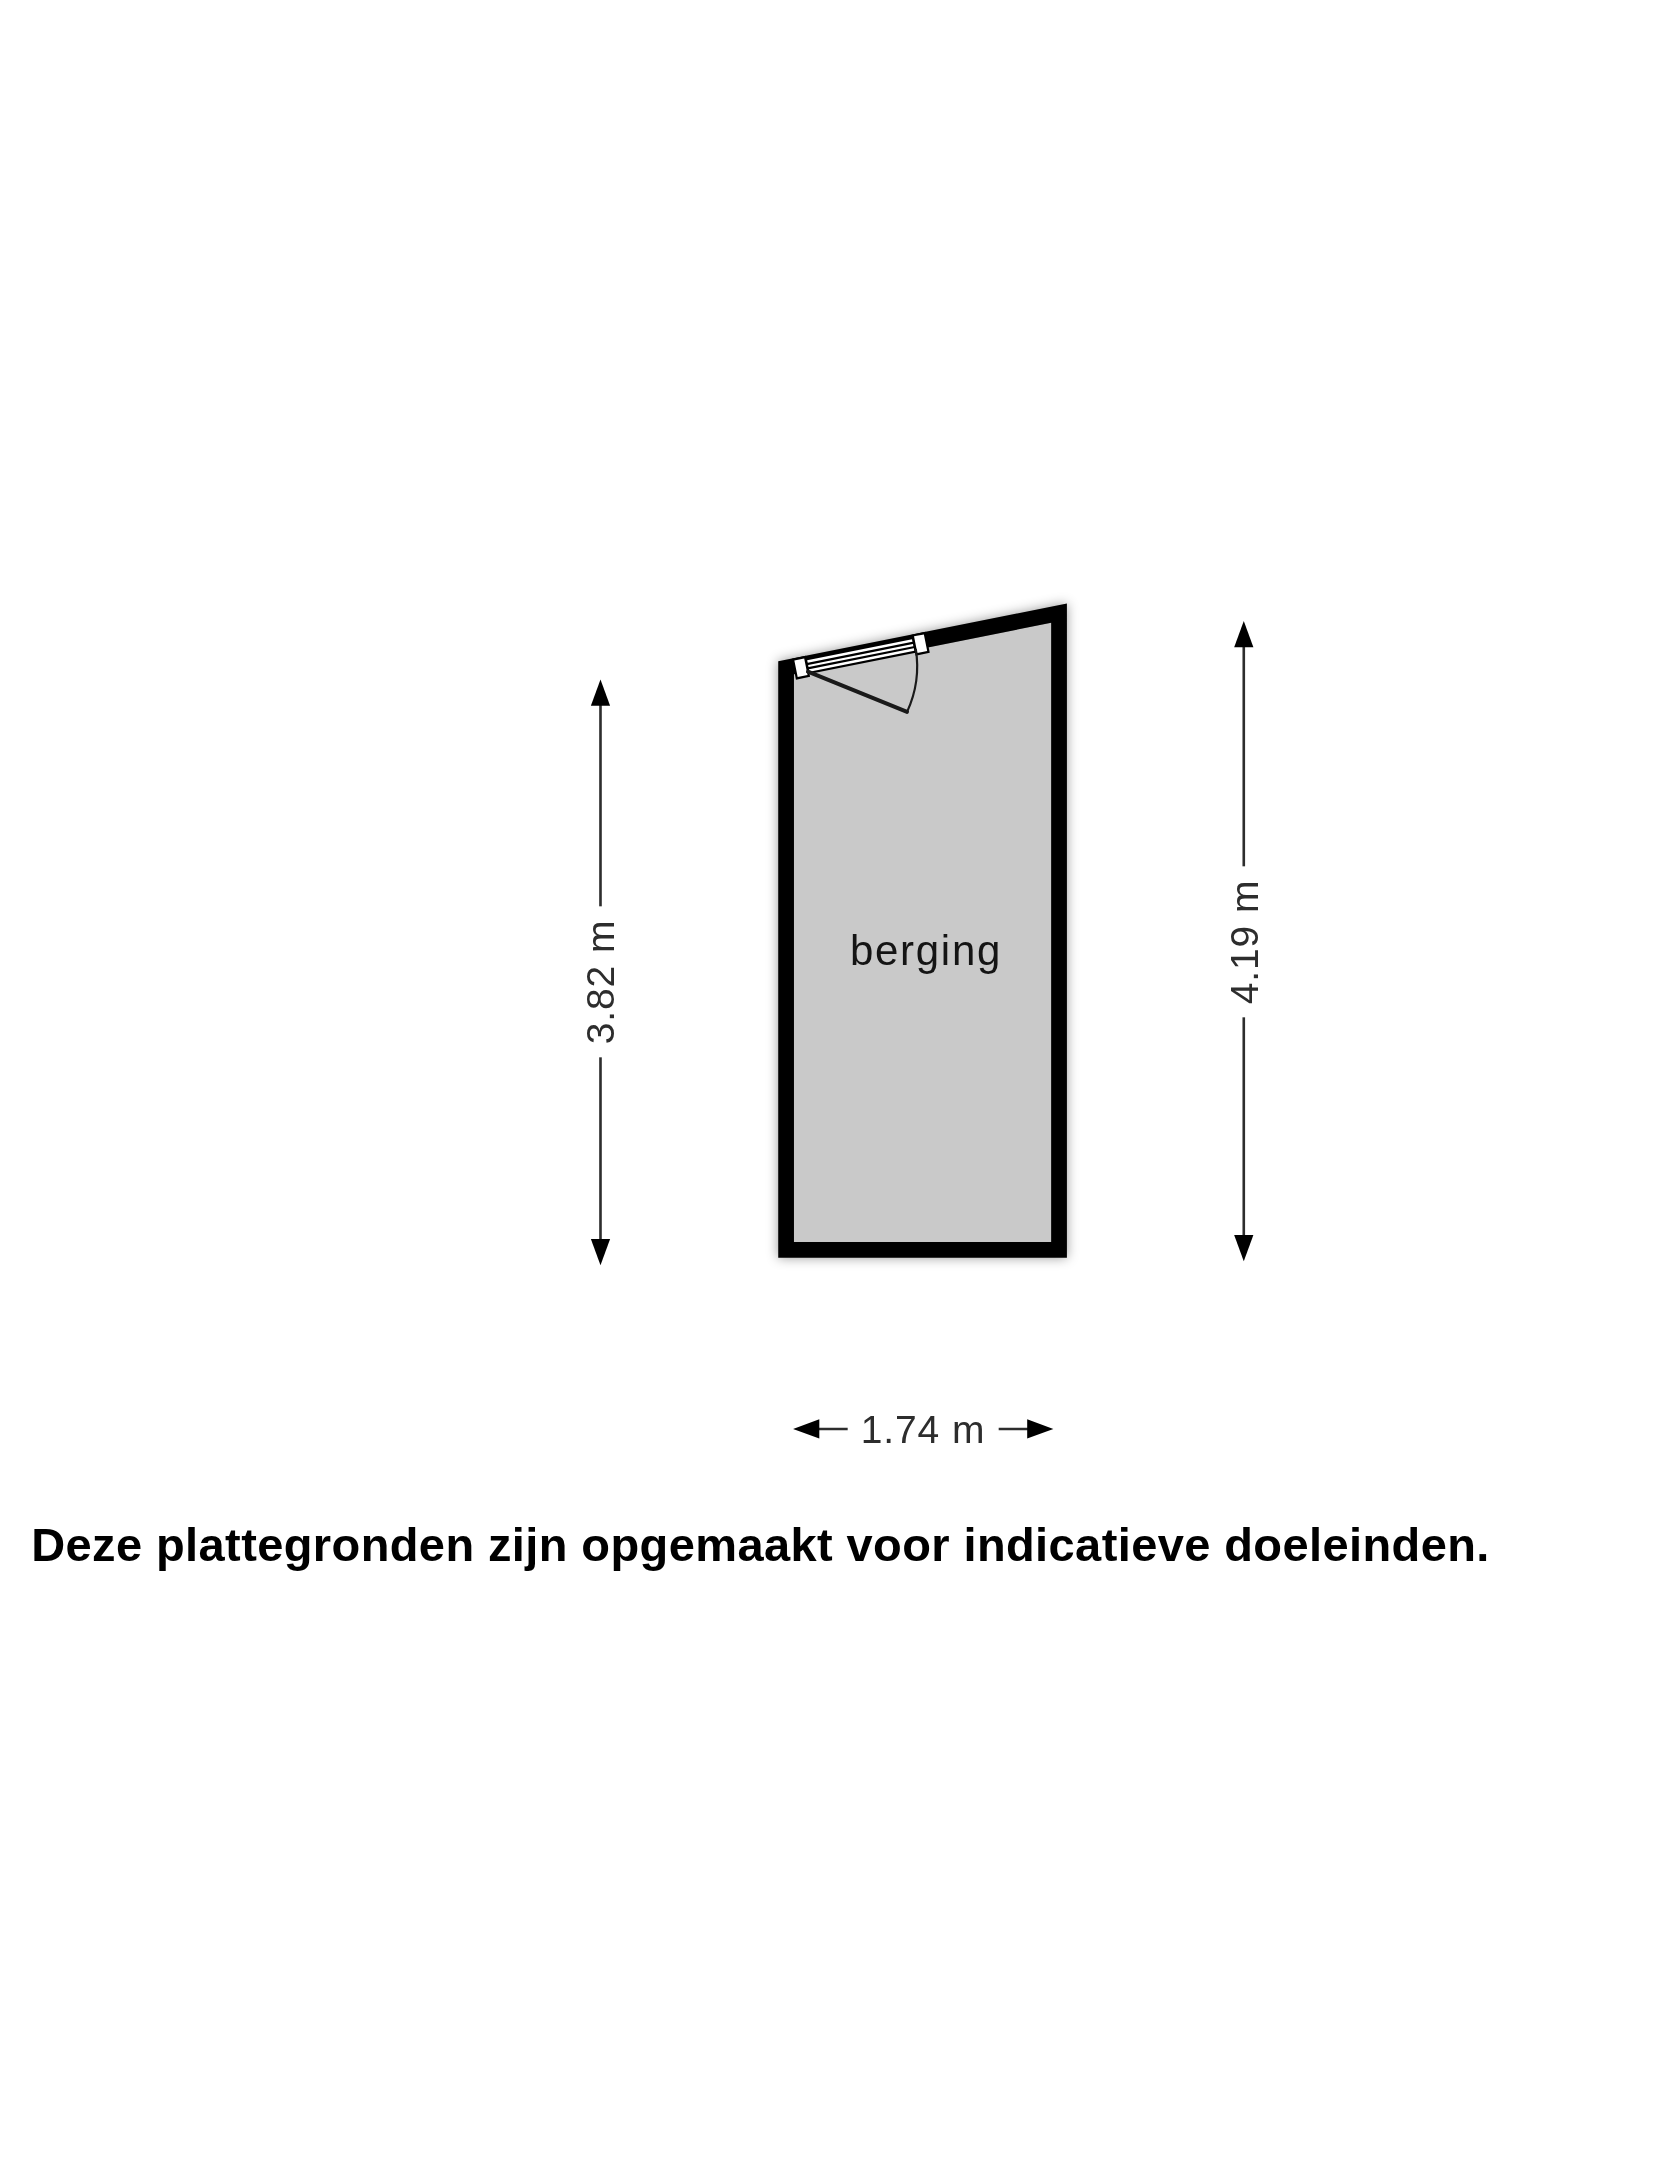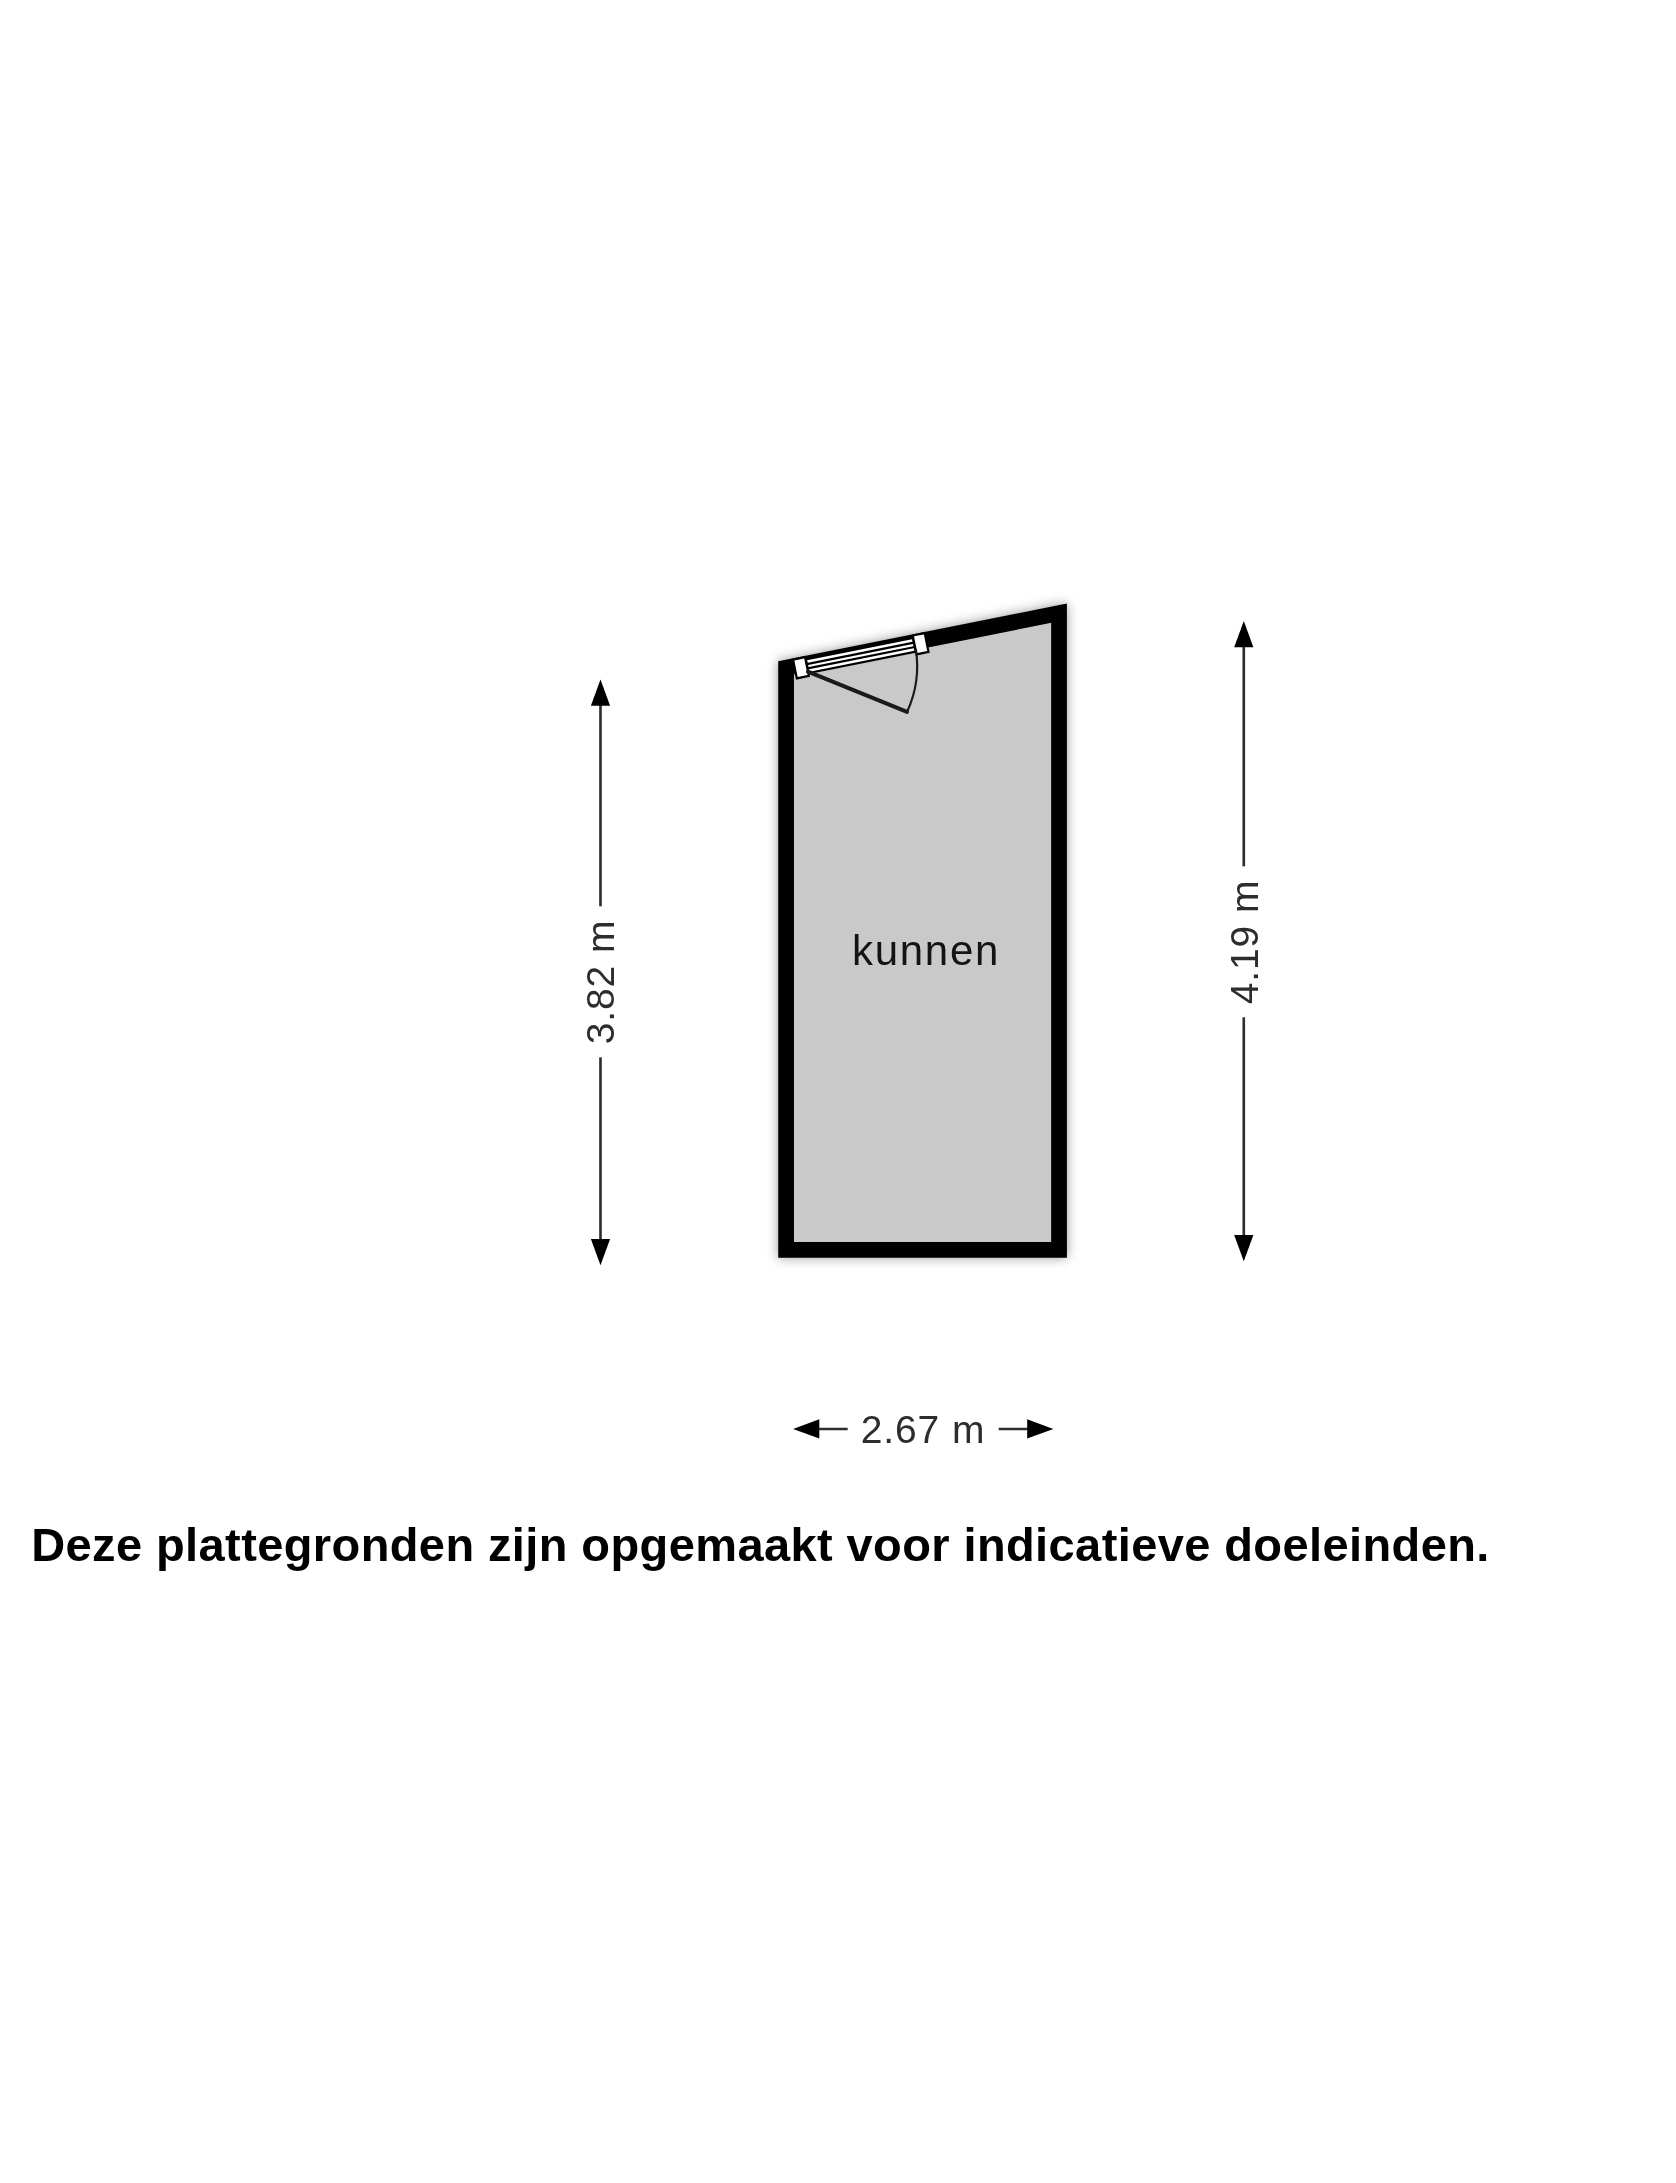--- a/index.html
+++ b/index.html
@@ -117,26 +117,26 @@
       <path class="dim-head" d="M2848 2888 L2826 2828 L2870 2828 Z"></path>
     </g>
 
     <g>
       <line class="dim-line" x1="1866" y1="3272" x2="2362" y2="3272"></line>
       <path class="dim-head" d="M1816 3272 L1876 3250 L1876 3294 Z"></path>
       <path class="dim-head" d="M2412 3272 L2352 3250 L2352 3294 Z"></path>
     </g>
   </svg>
 
-  <div class="label room-label" style="left:926px; top:951px;">kunnen</div>
+  <div class="label room-label" style="left:926px; top:951px;">berging</div>
 
   <div class="label dim-label vertical" style="left:600px; top:982px;">3.82 m</div>
 
   <div class="label dim-label vertical" style="left:1244px; top:942px;">4.19 m</div>
 
-  <div class="label dim-label horizontal" style="left:923px; top:1429px;">2.67 m</div>
+  <div class="label dim-label horizontal" style="left:923px; top:1429px;">1.74 m</div>
 
   <div class="disclaimer">
     <div>Deze plattegronden zijn opgemaakt voor indicatieve doeleinden.</div>
   </div>
 
 </div>
 
 
 </body></html>

